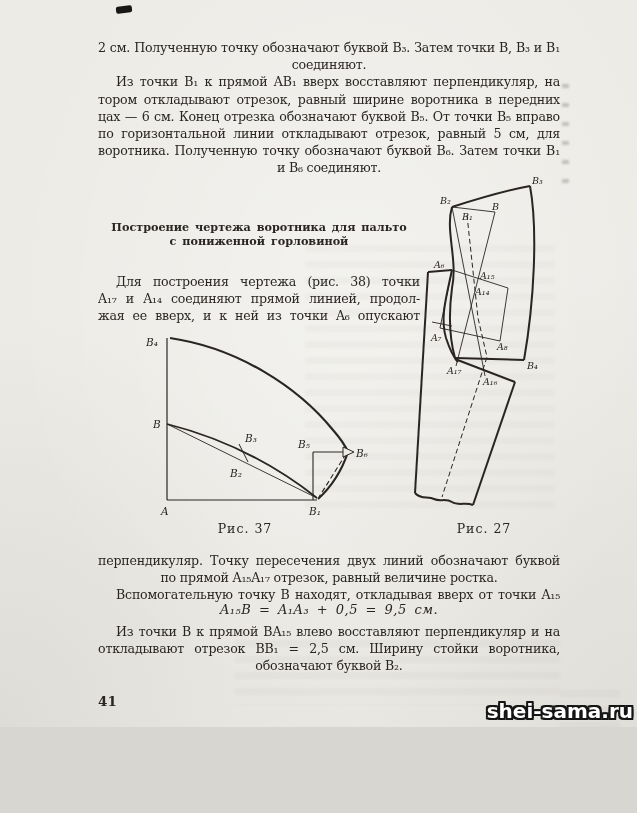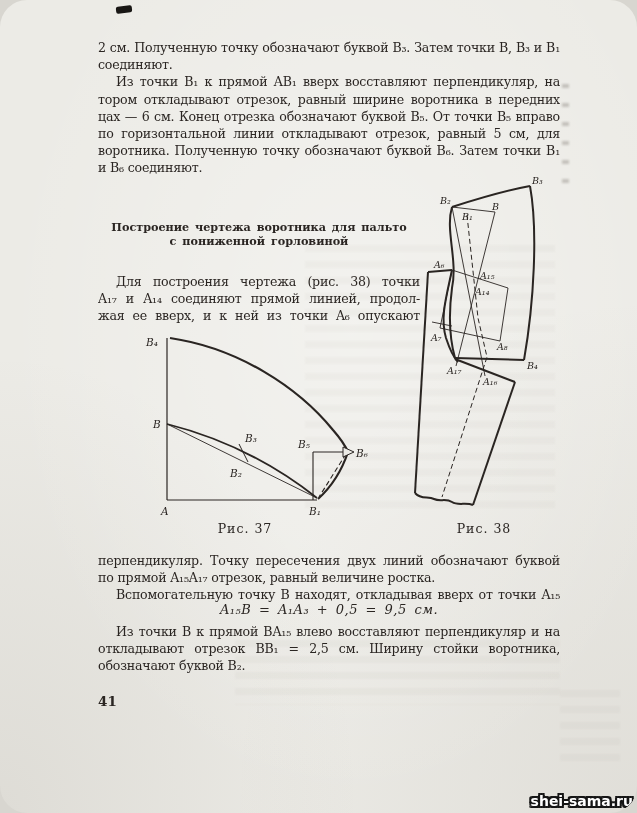--- a/index.html
+++ b/index.html
@@ -1,38 +1,37 @@
 <!DOCTYPE html>
 <html><head>
 <meta charset="utf-8">
 <style>
   html,body{margin:0;padding:0;background:#d8d6d0;}
   .page{
-    position:relative;width:637px;height:813px;overflow:hidden;
+    position:relative;width:637px;height:727px;overflow:hidden;
     background:
       radial-gradient(ellipse at 55% 40%, rgba(255,255,255,.35), rgba(0,0,0,0) 70%),
       radial-gradient(ellipse at 100% 100%, rgba(120,112,98,.10), rgba(0,0,0,0) 45%),
       radial-gradient(ellipse at 0% 100%, rgba(120,112,98,.12), rgba(0,0,0,0) 40%),
       #ecebe6;
     font-family:"DejaVu Serif", serif;
     color:#2a2522;
-    border-radius:27px;
   }
   .tblock{position:absolute;}
   .ln{height:17.2px;line-height:17.2px;font-size:12.6px;letter-spacing:-0.2px;overflow:hidden;white-space:normal;}
   .j{text-align:justify;text-align-last:justify;}
-  .left{text-align:left;}
+  .left{text-align:center;}
   .ind{text-indent:18px;}
   .heading .ln{font-weight:bold;font-size:11.2px;text-align:center;text-align-last:center;height:14px;line-height:14px;word-spacing:2px;letter-spacing:0;}
   .formula{position:absolute;font-size:13px;font-style:italic;text-align:center;letter-spacing:.5px;word-spacing:3px;}
   .caption{position:absolute;width:130px;text-align:center;font-size:12.5px;letter-spacing:1px;}
   .pagenum{position:absolute;font-weight:bold;font-size:13.5px;}
   .watermark{
     position:absolute;right:4px;bottom:4px;
-    font-family:"DejaVu Sans", sans-serif;font-weight:bold;font-size:14px;color:#fff;
+    font-family:"DejaVu Sans", sans-serif;font-weight:bold;font-size:20px;color:#fff;
     text-shadow:-2px -2px 0 #151515,2px -2px 0 #151515,-2px 2px 0 #151515,2px 2px 0 #151515,
                 -2px 0 0 #151515,2px 0 0 #151515,0 -2px 0 #151515,0 2px 0 #151515;
   }
   .inkmark{position:absolute;left:116px;top:6px;width:16px;height:7px;background:#191715;border-radius:2px;transform:rotate(-7deg);}
   .smudge{position:absolute;filter:blur(1px);pointer-events:none;}
   .smudge.rows{background:repeating-linear-gradient(180deg, rgba(110,102,90,.07) 0 7px, rgba(0,0,0,0) 7px 16px);}
   .smudge.dashes{background:repeating-linear-gradient(180deg, rgba(90,84,74,.28) 0 4px, rgba(0,0,0,0) 4px 19px);width:7px;}
   svg text{font-family:"DejaVu Serif", serif;font-style:italic;fill:#2a2522;}
 </style>
 </head>
@@ -128,21 +127,21 @@
       <text x="46" y="100">A₆</text>
       <text x="92" y="111">A₁₅</text>
       <text x="87" y="127">A₁₄</text>
       <text x="43" y="173">A₇</text>
       <text x="109" y="182">A₈</text>
       <text x="59" y="206">A₁₇</text>
       <text x="95" y="217">A₁₆</text>
       <text x="139" y="201">B₄</text>
     </g>
   </svg>
-  <div class="caption" style="left:419px;top:521px;">Рис. 38</div>
+  <div class="caption" style="left:419px;top:521px;">Рис. 27</div>
 
   <div class="tblock" style="left:98px;top:552px;width:462px;">
     <div class="ln j">перпендикуляр. Точку пересечения двух линий обозначают буквой A₁₅.</div>
     <div class="ln left">по прямой A₁₅A₁₇ отрезок, равный величине ростка.</div>
     <div class="ln j ind">Вспомогательную точку B находят, откладывая вверх от точки A₁₅</div>
   </div>
 
   <div class="formula" style="left:98px;top:602px;width:462px;">A₁₅B = A₁A₃ + 0,5 = 9,5 см.</div>
 
   <div class="tblock" style="left:98px;top:623px;width:462px;">

